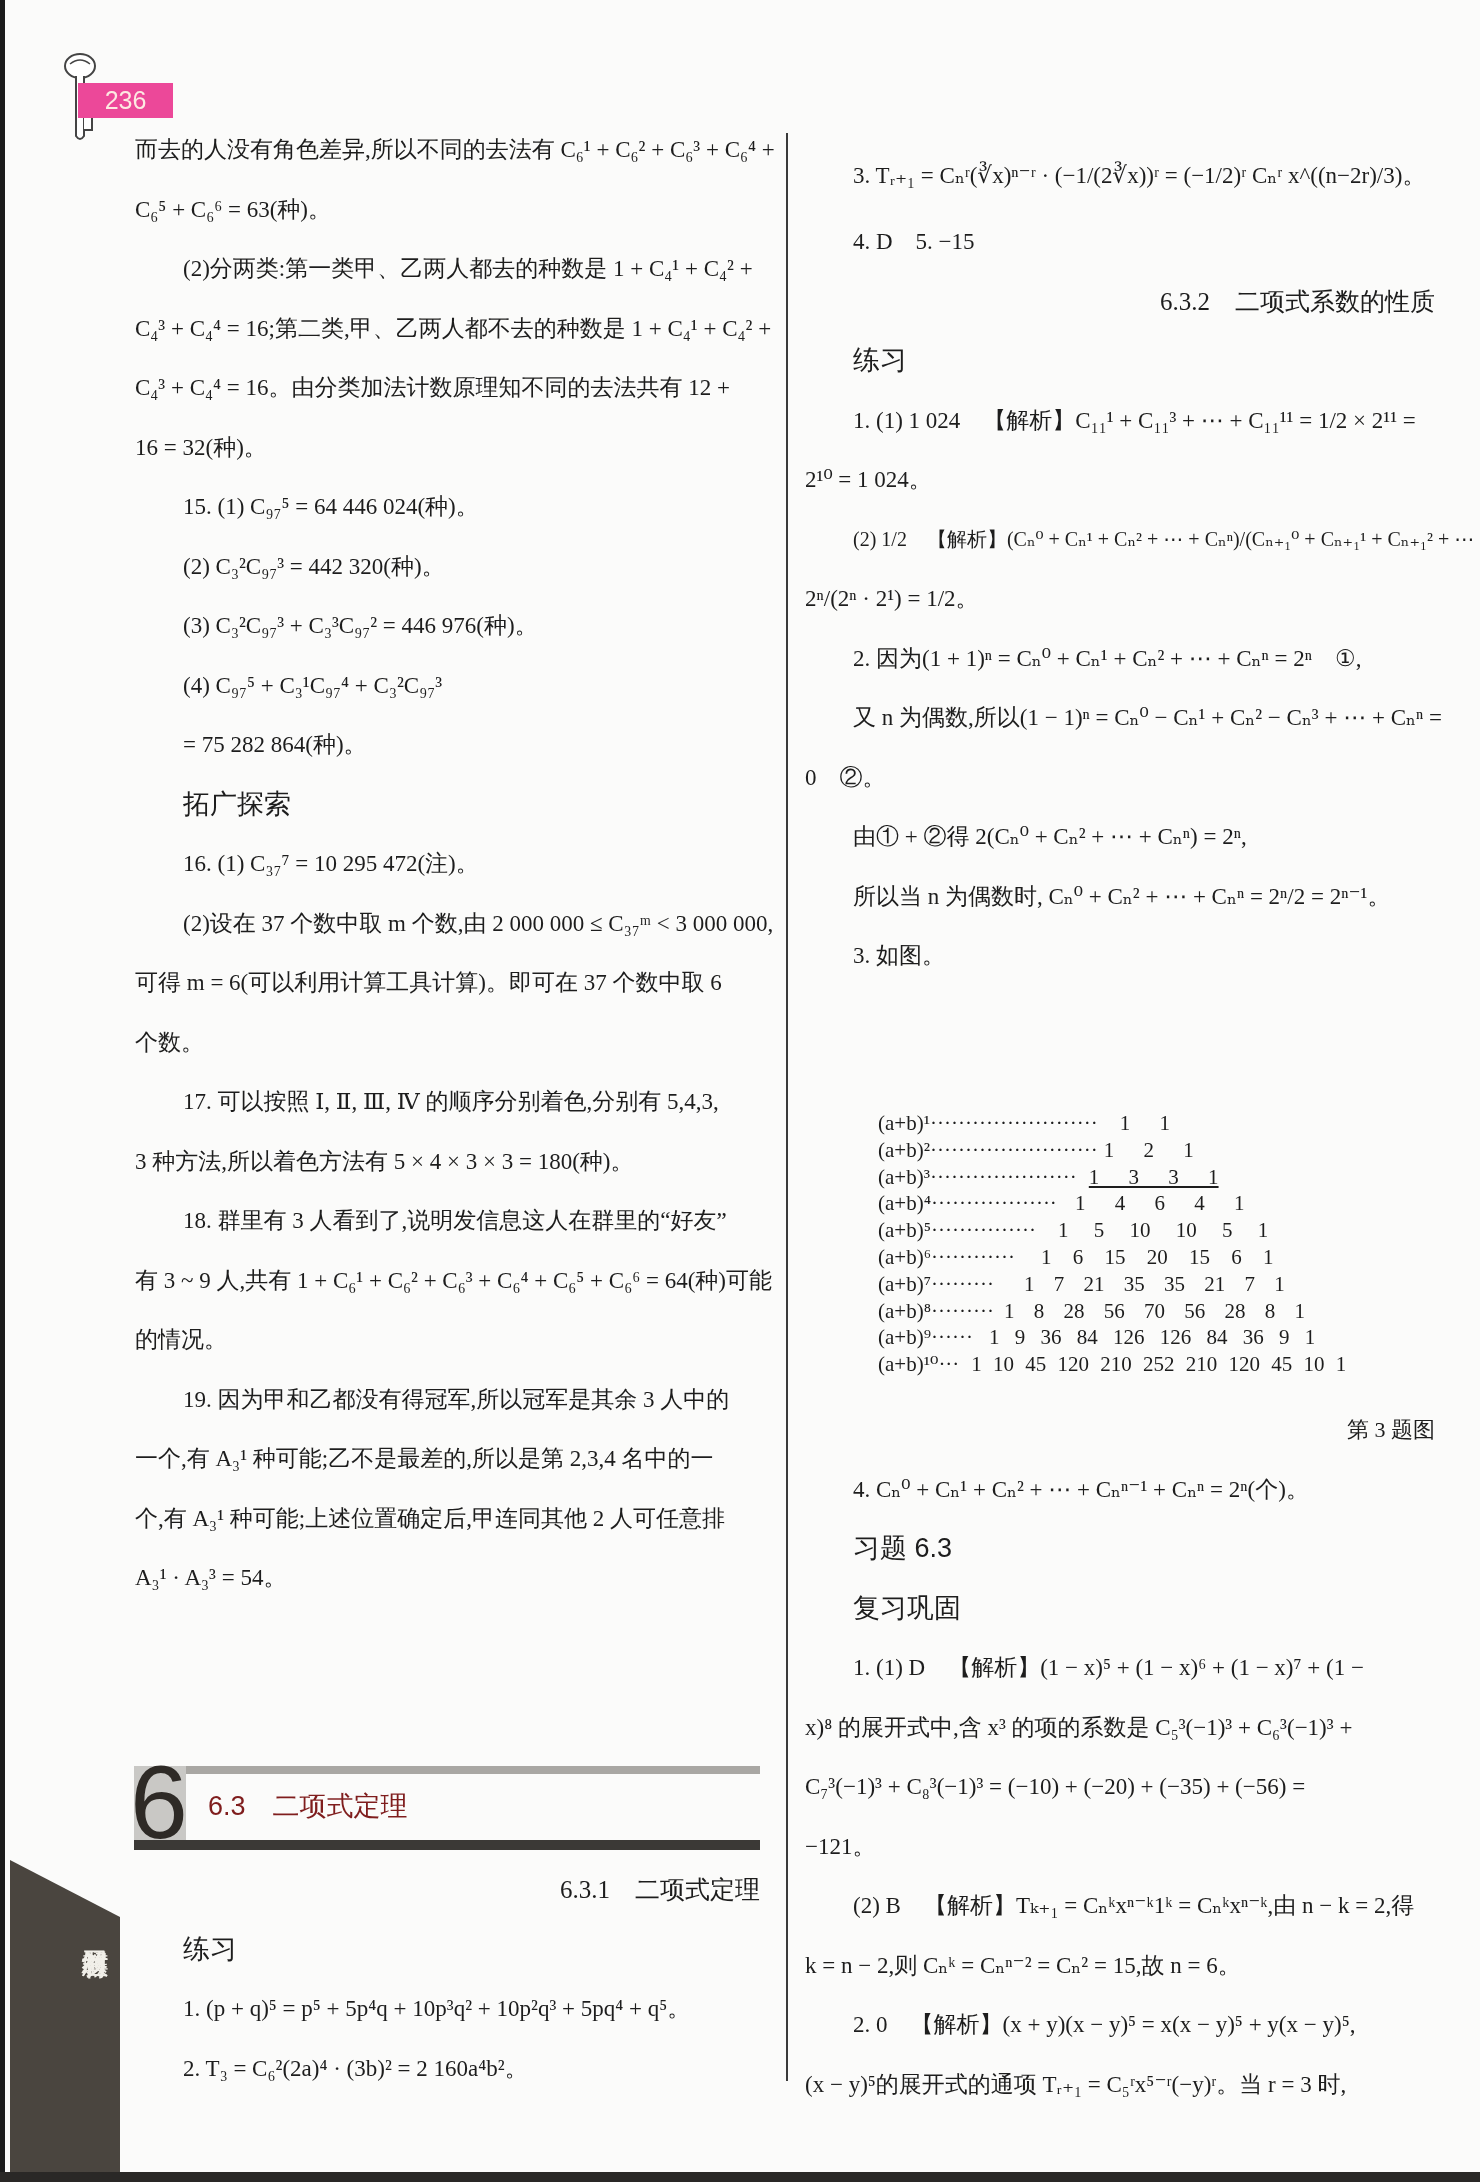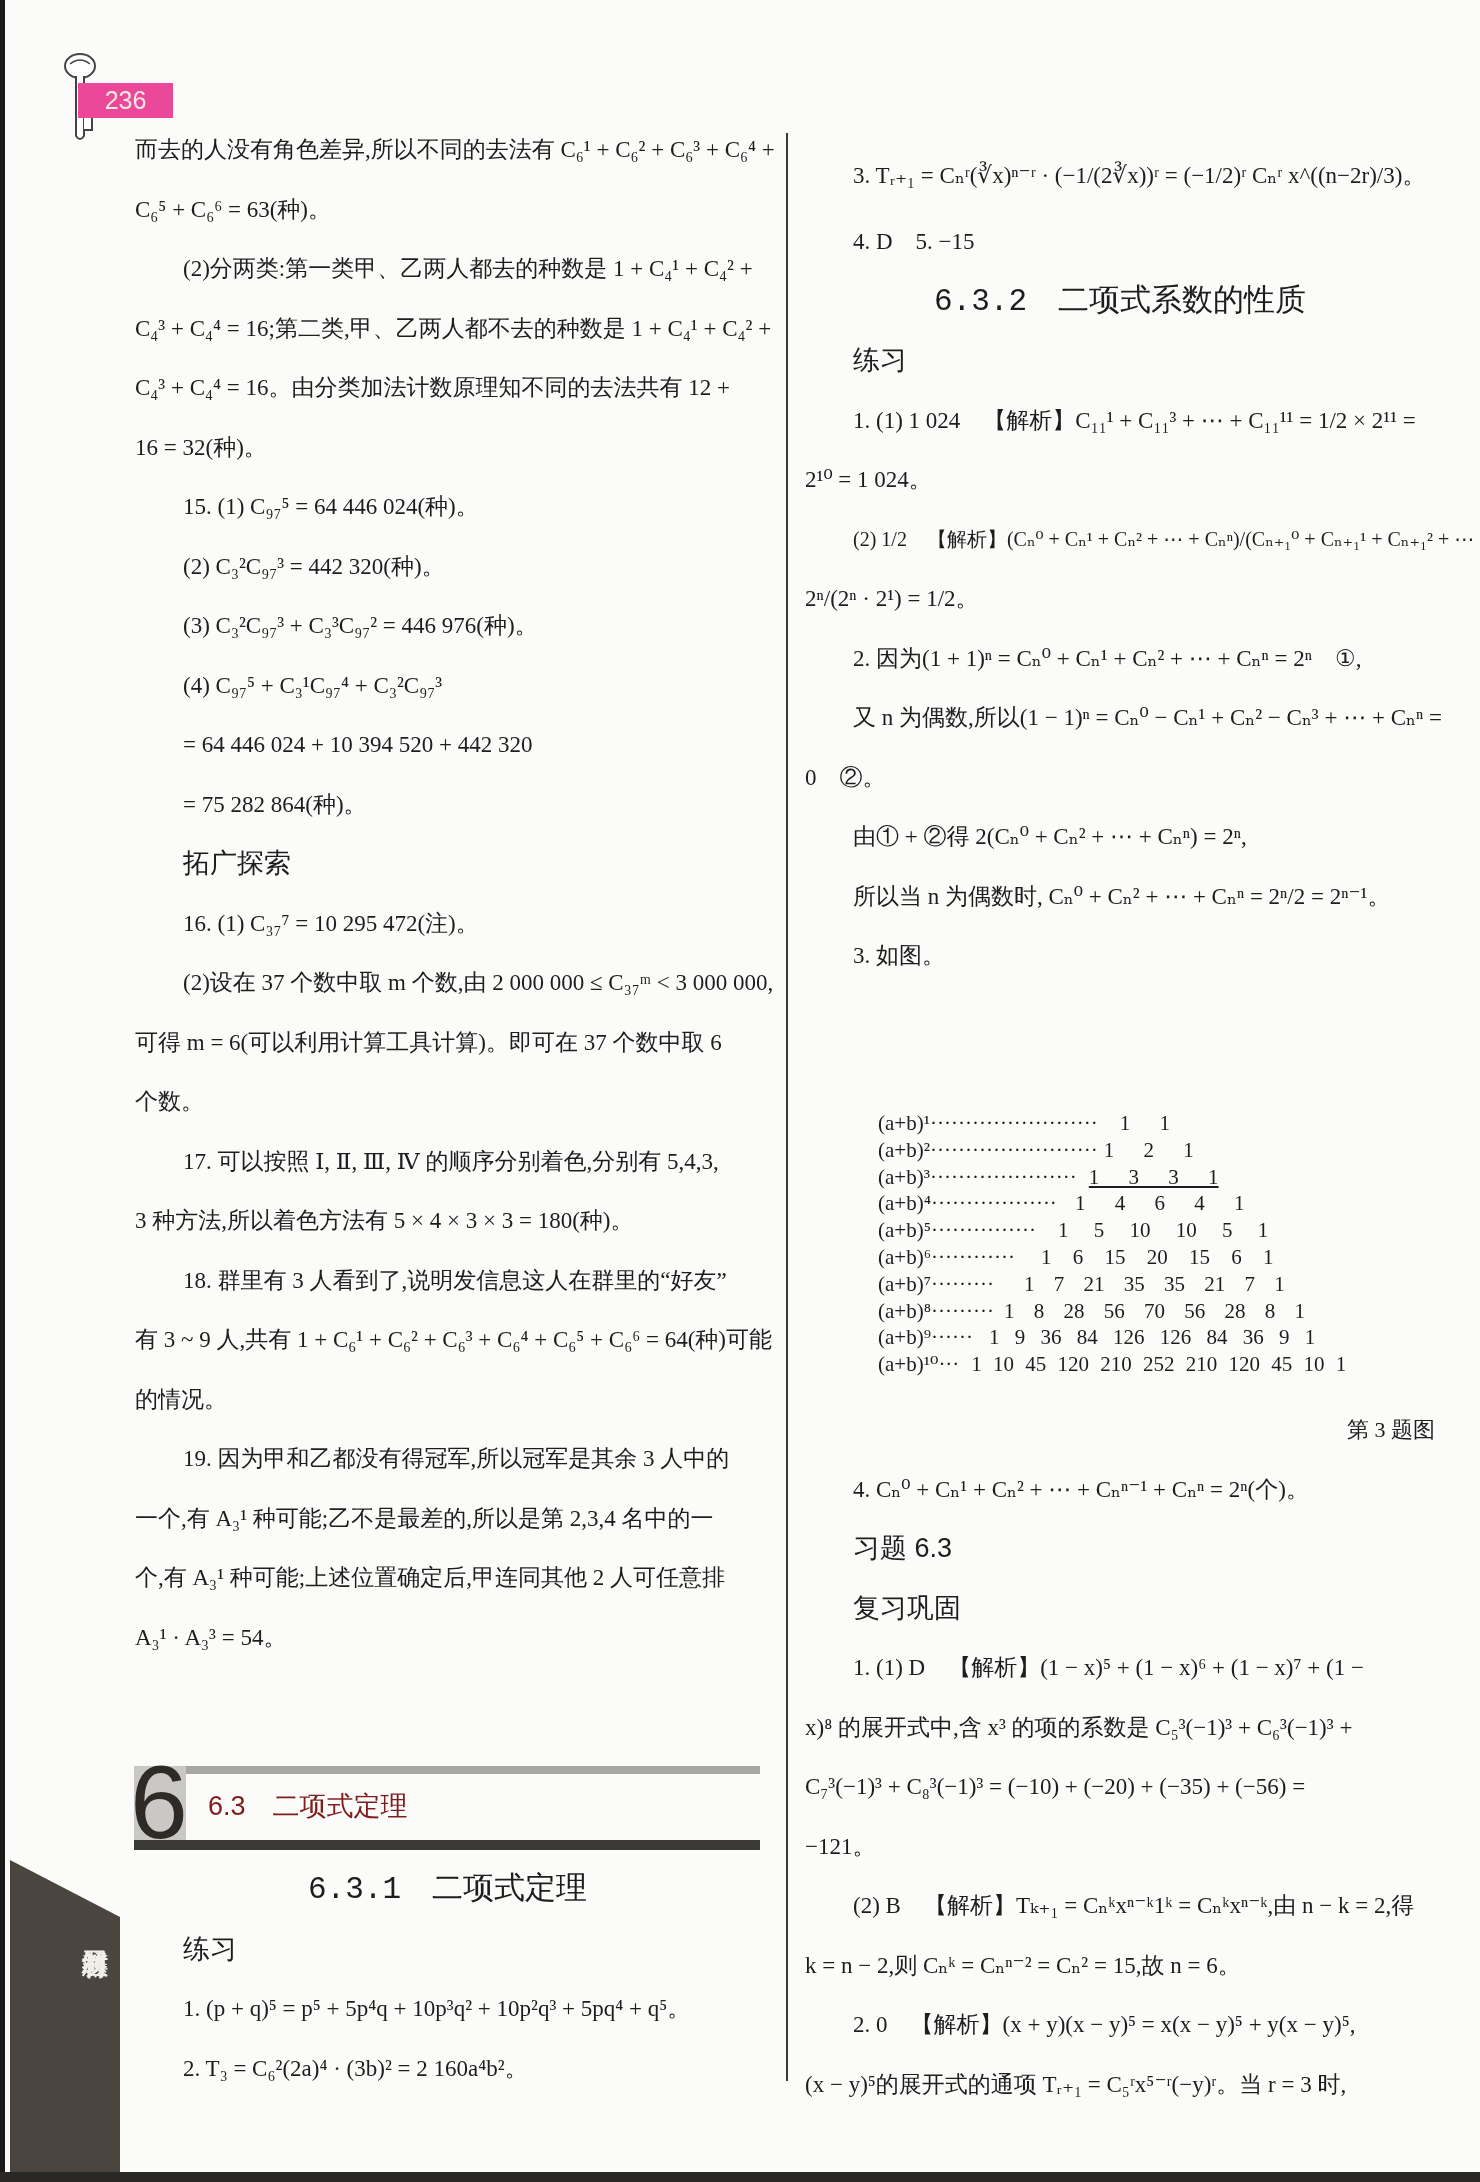--- a/index.html
+++ b/index.html
@@ -22,21 +22,21 @@
   .side-tab-text { position: absolute; left: 76px; top: 1930px; width: 34px; color: #f1efe9;
     font-family: "Liberation Sans", "DejaVu Sans", sans-serif; font-size: 27px; line-height: 30px; writing-mode: vertical-rl; letter-spacing: 0; }
 
   
   .col { position: absolute; font-size: 23px; }
   .col-left { left: 135px; top: 120px; width: 625px; }
   .col-right { left: 805px; top: 140px; width: 630px; }
   .line { height: 59.5px; line-height: 59.5px; white-space: nowrap; }
   .ind { padding-left: 48px; }
   .bold-head { font-family: "Liberation Sans", "DejaVu Sans", sans-serif; font-weight: normal; font-size: 27px; }
-  .sec-title { font-family: Liberation Mono, monospace; font-size: 31px; text-align: center; }
+  .sec-title { font-family: Liberation Serif, serif; font-size: 25px; text-align: right; }
   .fig-caption { font-size: 22px; text-align: right; }
 
   
   .chapter-banner { position: absolute; left: 134px; top: 1766px; width: 626px; height: 84px; }
   .banner-top { position: absolute; left: 0; top: 0; width: 100%; height: 8px; background: #a9a7a3; }
   .banner-bottom { position: absolute; left: 0; bottom: 0; width: 100%; height: 10px; background: #3b3936; }
   .banner-num-bg { position: absolute; left: 0; top: 0; width: 52px; height: 84px; background: #c9c8c5; }
   .banner-num { position: absolute; left: -4px; top: -16px; font-family: "Liberation Sans", sans-serif; font-size: 104px; line-height: 104px; color: #2e2a26; font-weight: normal; }
   .banner-title { position: absolute; left: 74px; top: 22px; font-family: "Liberation Sans", "DejaVu Sans", sans-serif; font-size: 27px; color: #7f1d1d; }
 
@@ -61,21 +61,20 @@
   <div class="line">而去的人没有角色差异,所以不同的去法有 C₆¹ + C₆² + C₆³ + C₆⁴ +</div>
   <div class="line">C₆⁵ + C₆⁶ = 63(种)。</div>
   <div class="line ind">(2)分两类:第一类甲、乙两人都去的种数是 1 + C₄¹ + C₄² +</div>
   <div class="line">C₄³ + C₄⁴ = 16;第二类,甲、乙两人都不去的种数是 1 + C₄¹ + C₄² +</div>
   <div class="line">C₄³ + C₄⁴ = 16。由分类加法计数原理知不同的去法共有 12 +</div>
   <div class="line">16 = 32(种)。</div>
   <div class="line ind">15. (1) C₉₇⁵ = 64 446 024(种)。</div>
   <div class="line ind">(2) C₃²C₉₇³ = 442 320(种)。</div>
   <div class="line ind">(3) C₃²C₉₇³ + C₃³C₉₇² = 446 976(种)。</div>
   <div class="line ind">(4) C₉₇⁵ + C₃¹C₉₇⁴ + C₃²C₉₇³</div>
-  <div class="line ind">= 64 446 024 + 10 394 520 + 442 320</div>
   <div class="line ind">= 75 282 864(种)。</div>
   <div class="line ind bold-head">拓广探索</div>
   <div class="line ind">16. (1) C₃₇⁷ = 10 295 472(注)。</div>
   <div class="line ind">(2)设在 37 个数中取 m 个数,由 2 000 000 ≤ C₃₇ᵐ &lt; 3 000 000,</div>
   <div class="line">可得 m = 6(可以利用计算工具计算)。即可在 37 个数中取 6</div>
   <div class="line">个数。</div>
   <div class="line ind">17. 可以按照 Ⅰ, Ⅱ, Ⅲ, Ⅳ 的顺序分别着色,分别有 5,4,3,</div>
   <div class="line">3 种方法,所以着色方法有 5 × 4 × 3 × 3 = 180(种)。</div>
   <div class="line ind">18. 群里有 3 人看到了,说明发信息这人在群里的“好友”</div>
   <div class="line">有 3 ~ 9 人,共有 1 + C₆¹ + C₆² + C₆³ + C₆⁴ + C₆⁵ + C₆⁶ = 64(种)可能</div>

